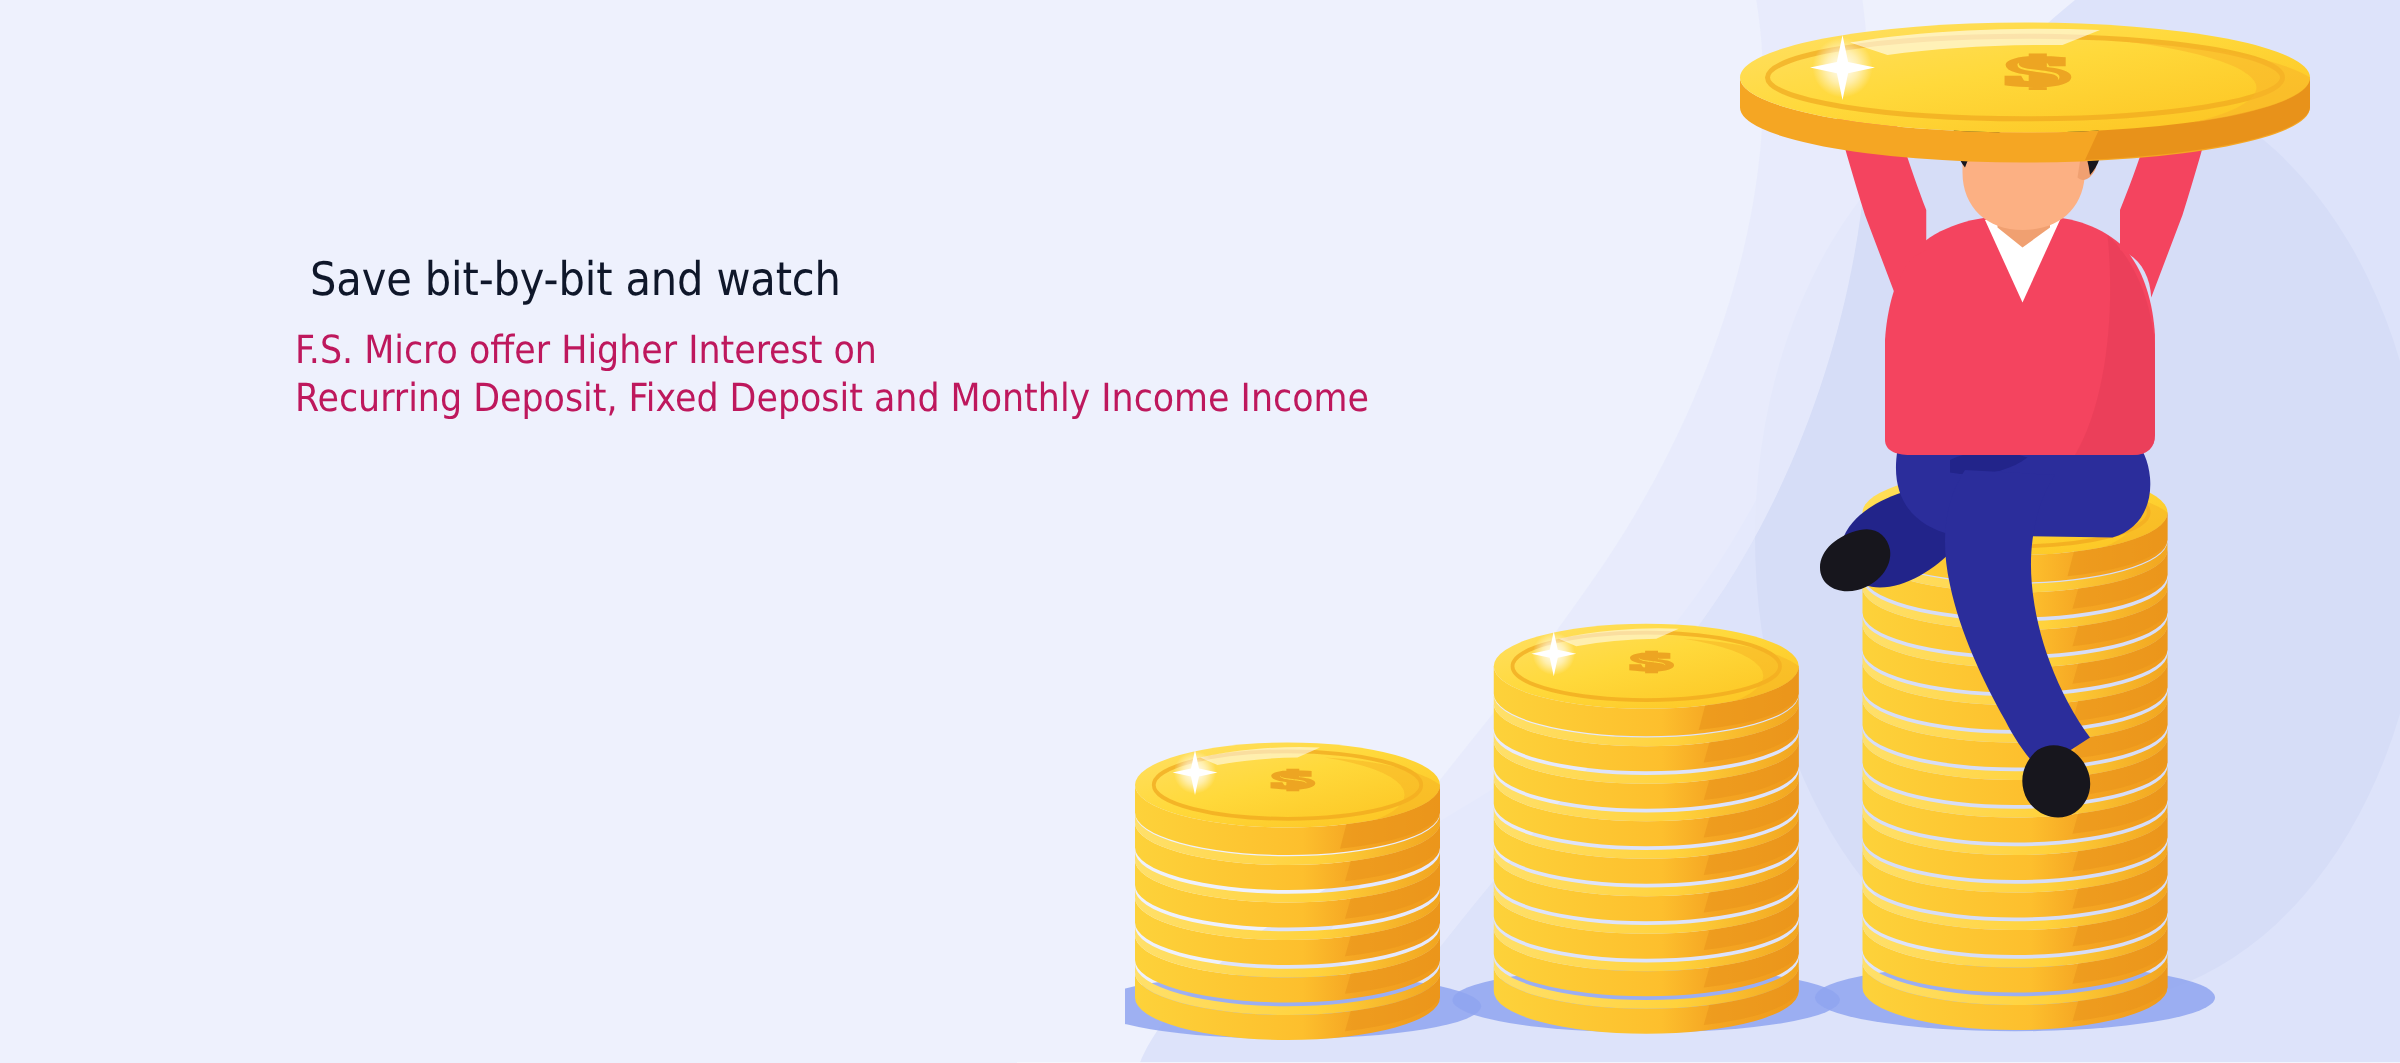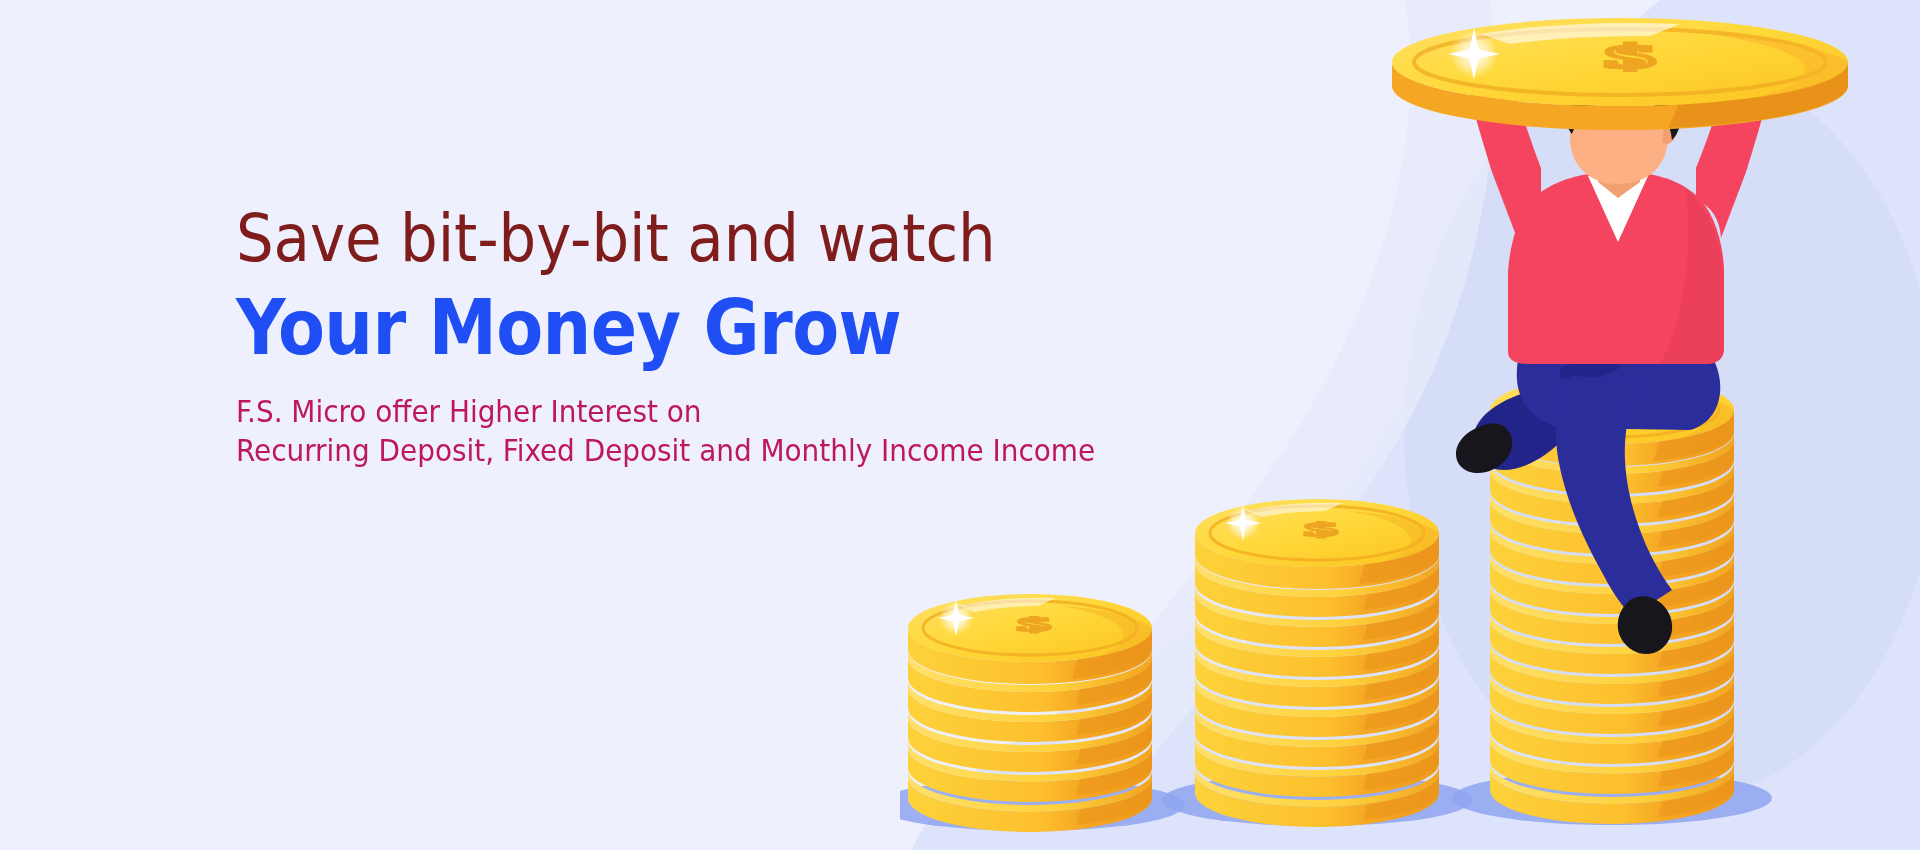--- a/index.html
+++ b/index.html
@@ -17,23 +17,23 @@
   .bg-layer{position:absolute;inset:0;pointer-events:none;}
   .bg-layer svg{display:block;width:1920px;height:850px;}
 
   
   .copy{
     position:absolute;left:236px;top:205px;width:940px;z-index:5;
   }
   .headline-top{
     font-family:"Liberation Sans Narrow","DejaVu Sans Condensed","Liberation Sans",sans-serif;
     font-stretch:condensed;
-    font-size:66px;line-height:1.02;font-weight:400;
-    color:#7f1d1d;letter-spacing:-0.1px;white-space:nowrap;
-    margin:0 0 18px 0;
+    font-size:37px;line-height:1.02;font-weight:400;
+    color:#0f172a;letter-spacing:-0.1px;white-space:nowrap;
+    margin:0 0 18px 12px;
   }
   .headline-accent{
     font-family:"Liberation Sans Narrow","DejaVu Sans Condensed","Liberation Sans",sans-serif;
     font-stretch:condensed;
     font-size:76px;line-height:1.0;font-weight:700;
     color:#1f4ef5;letter-spacing:-0.6px;white-space:nowrap;
     margin:0 0 26px 0;
   }
   .subcopy{
     font-family:"Liberation Sans Narrow","DejaVu Sans Condensed","Liberation Sans",sans-serif;
@@ -65,21 +65,20 @@
 
       <ellipse cx="1672" cy="430" rx="268" ry="372" fill="#d6ddf7"></ellipse>
 
       <path d="M1405,0 C1430,150 1370,330 1270,470 C1190,585 1110,665 1055,760 L1120,800
                C1200,690 1300,590 1380,470 C1470,330 1510,150 1490,0 Z" fill="#e6eafb" opacity="0.85"></path>
     </svg>
   </div>
 
   <div class="copy">
     <h1 class="headline-top">Save bit-by-bit and watch</h1>
-    <h2 class="headline-accent">Your Money Grow</h2>
     <div class="subcopy">
       <div>F.S. Micro offer Higher Interest on</div>
       <div>Recurring Deposit, Fixed Deposit and Monthly Income Income</div>
     </div>
   </div>
 
   <div class="illustration">
     <svg viewBox="0 0 1020 850" xmlns="http://www.w3.org/2000/svg" aria-hidden="true">
       <defs>
         <linearGradient id="coinTopGrad" x1="0" y1="0" x2="1" y2="1">

